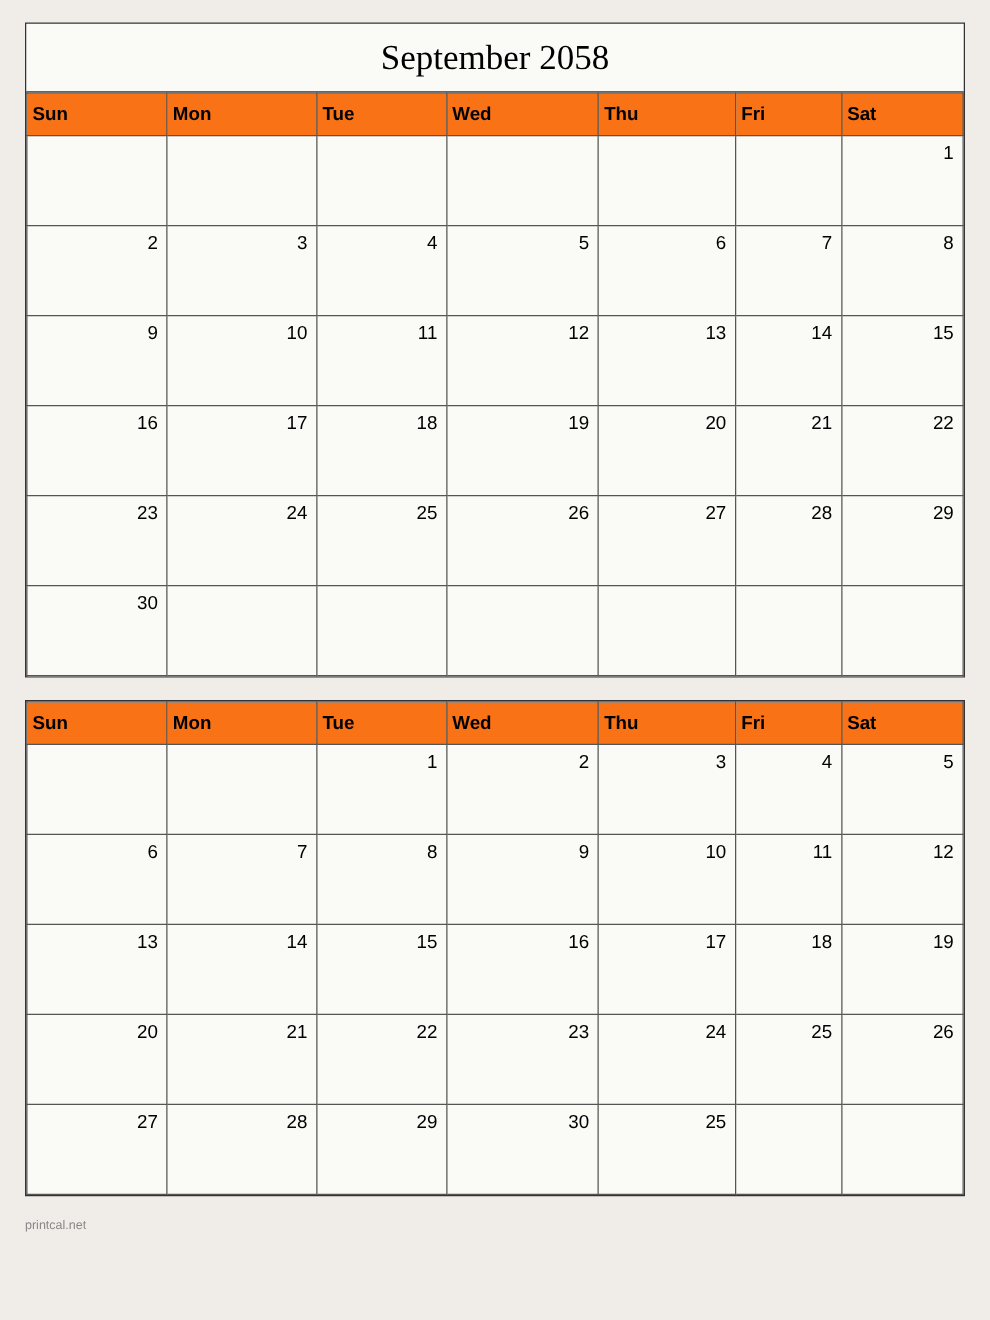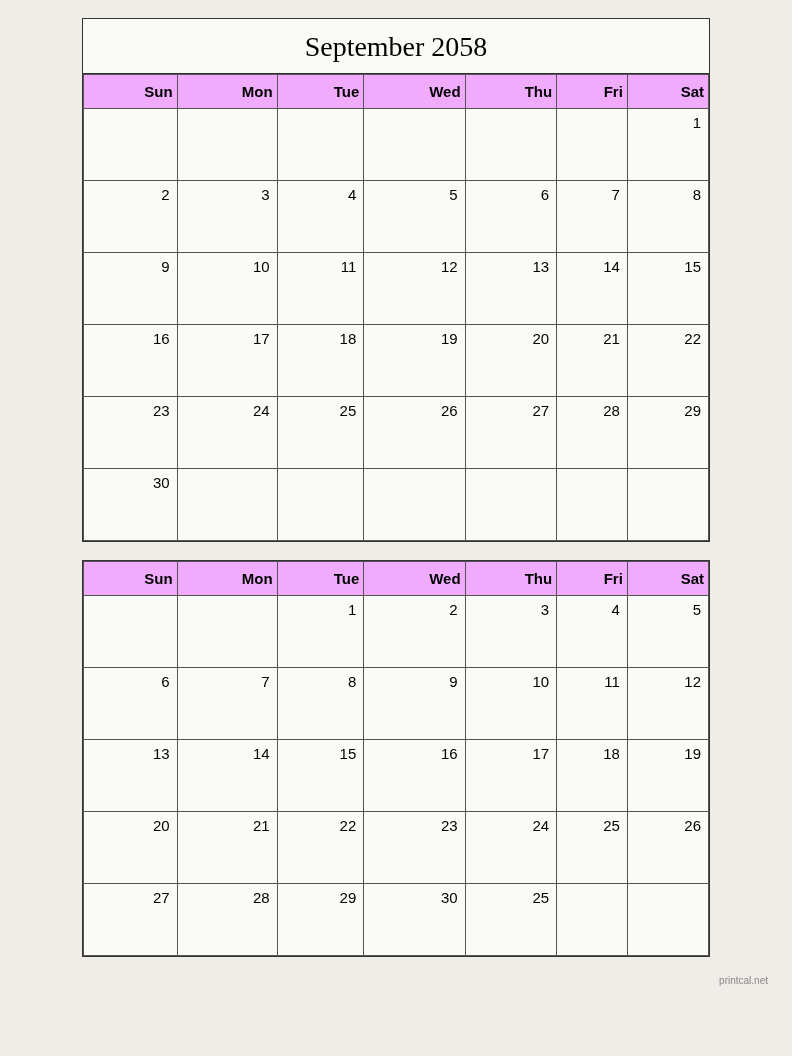--- a/index.html
+++ b/index.html
@@ -10,56 +10,55 @@
       min-height: 1056px;
       display: flex;
       flex-direction: column;
       align-items: center;
       padding: 18px 20px;
       gap: 18px;
     }
     .calendar {
       background: #fafaf7;
       border: 1.5px solid #333;
-      width: 628px;
+      width: 752px;
     }
     .calendar-title {
       text-align: center;
       font-size: 28px;
       font-weight: normal;
       padding: 12px 0 10px 0;
       border-bottom: 1.5px solid #333;
       font-family: Georgia, serif;
     }
     .calendar table {
       width: 100%;
       border-collapse: collapse;
     }
     .calendar thead th {
       border: 1px solid #555;
       padding: 8px 4px;
-      text-align: right;
+      text-align: left;
       font-size: 15px;
       font-weight: bold;
-      background: #f0abfc;
+      background: #f97316;
     }
     .calendar tbody td {
       border: 1px solid #555;
       height: 72px;
       vertical-align: top;
       text-align: right;
       padding: 5px 7px 0 0;
       font-size: 15px;
       background: #fafaf7;
     }
     .calendar tbody td.empty {
       background: #fafaf7;
     }
     .watermark {
-      text-align: right;
       font-size: 10px;
       color: #888;
       width: 752px;
       padding-right: 4px;
     }
   </style>
 </head>
 <body>
 
 <div class="calendar">

